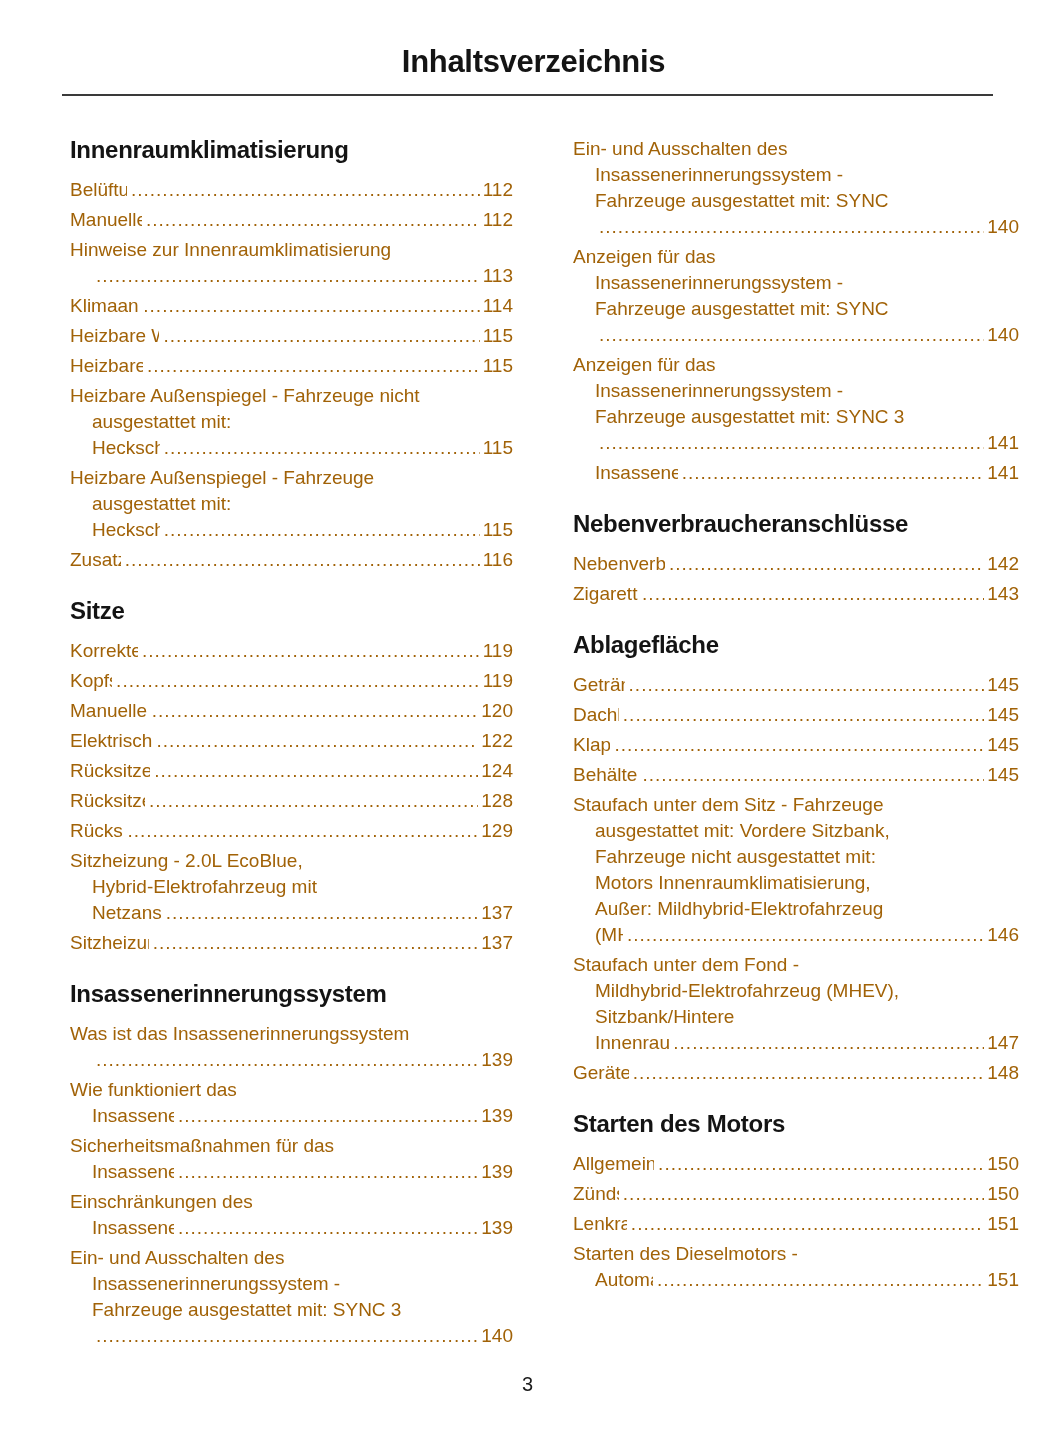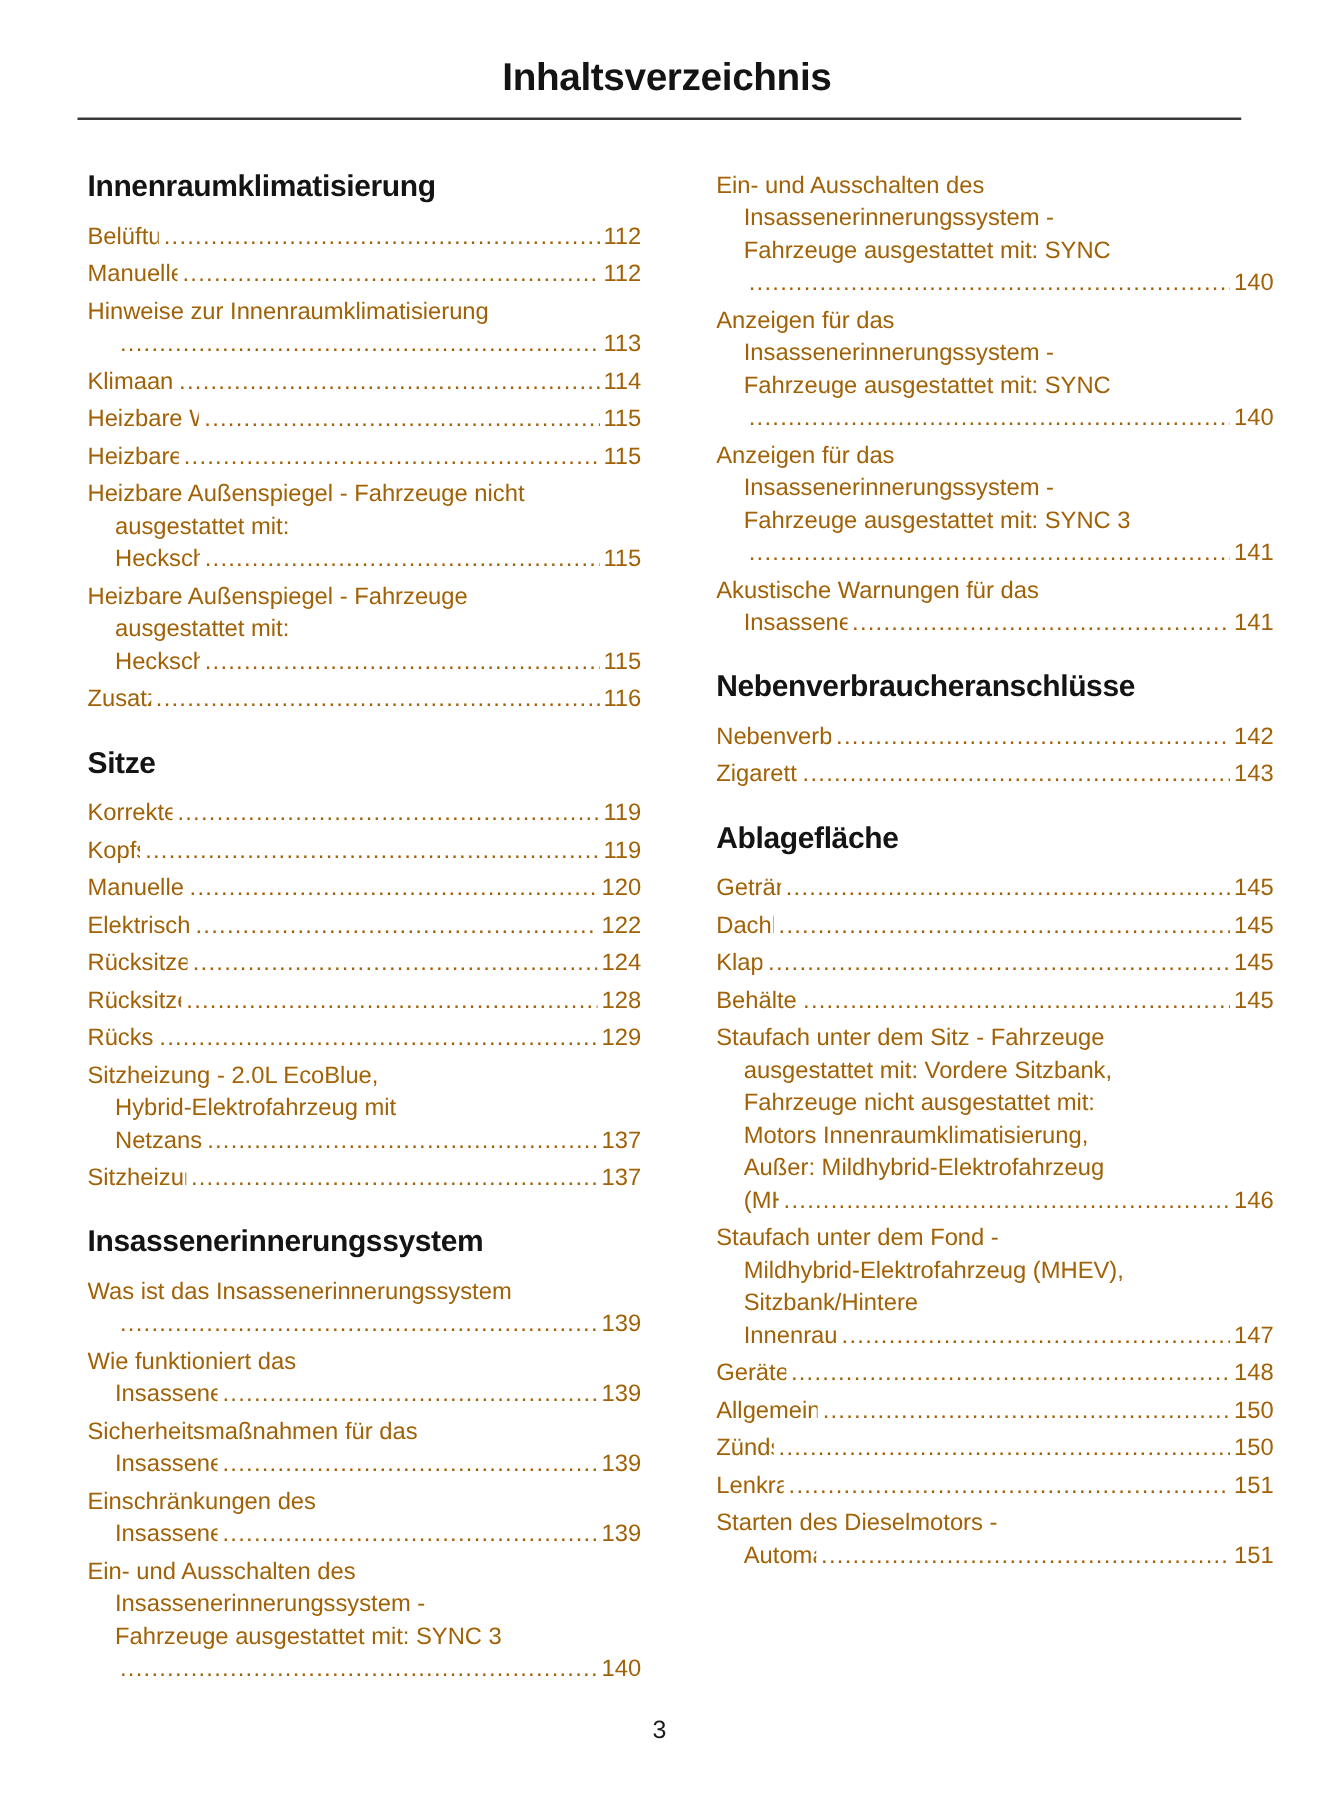--- a/index.html
+++ b/index.html
@@ -339,23 +339,20 @@
           <div class="line cont">
             <span class="txt">Fahrzeuge ausgestattet mit: SYNC 3</span>
           </div>
           <div class="line cont">
             <span class="txt"></span>
             <span class="leader"></span>
             <span class="pg">141</span>
           </div>
         </div>
         <div class="entry">
-          <div class="line">
-            <span class="txt">Akustische Warnungen für das</span>
-          </div>
           <div class="line cont">
             <span class="txt">Insassenerinnerungssystem</span>
             <span class="leader"></span>
             <span class="pg">141</span>
           </div>
         </div>
       </section>
       <section class="section">
         <h2 class="section-heading">Nebenverbraucheranschlüsse</h2>
         <div class="entry">
@@ -443,20 +440,21 @@
         </div>
         <div class="entry">
           <div class="line">
             <span class="txt">Gerätehalterung</span>
             <span class="leader"></span>
             <span class="pg">148</span>
           </div>
         </div>
       </section>
       <section class="section">
+        <h2 class="section-heading">Starten des Motors</h2>
         <div class="entry">
           <div class="line">
             <span class="txt">Allgemeine Informationen</span>
             <span class="leader"></span>
             <span class="pg">150</span>
           </div>
         </div>
         <div class="entry">
           <div class="line">
             <span class="txt">Zündschalter</span>

